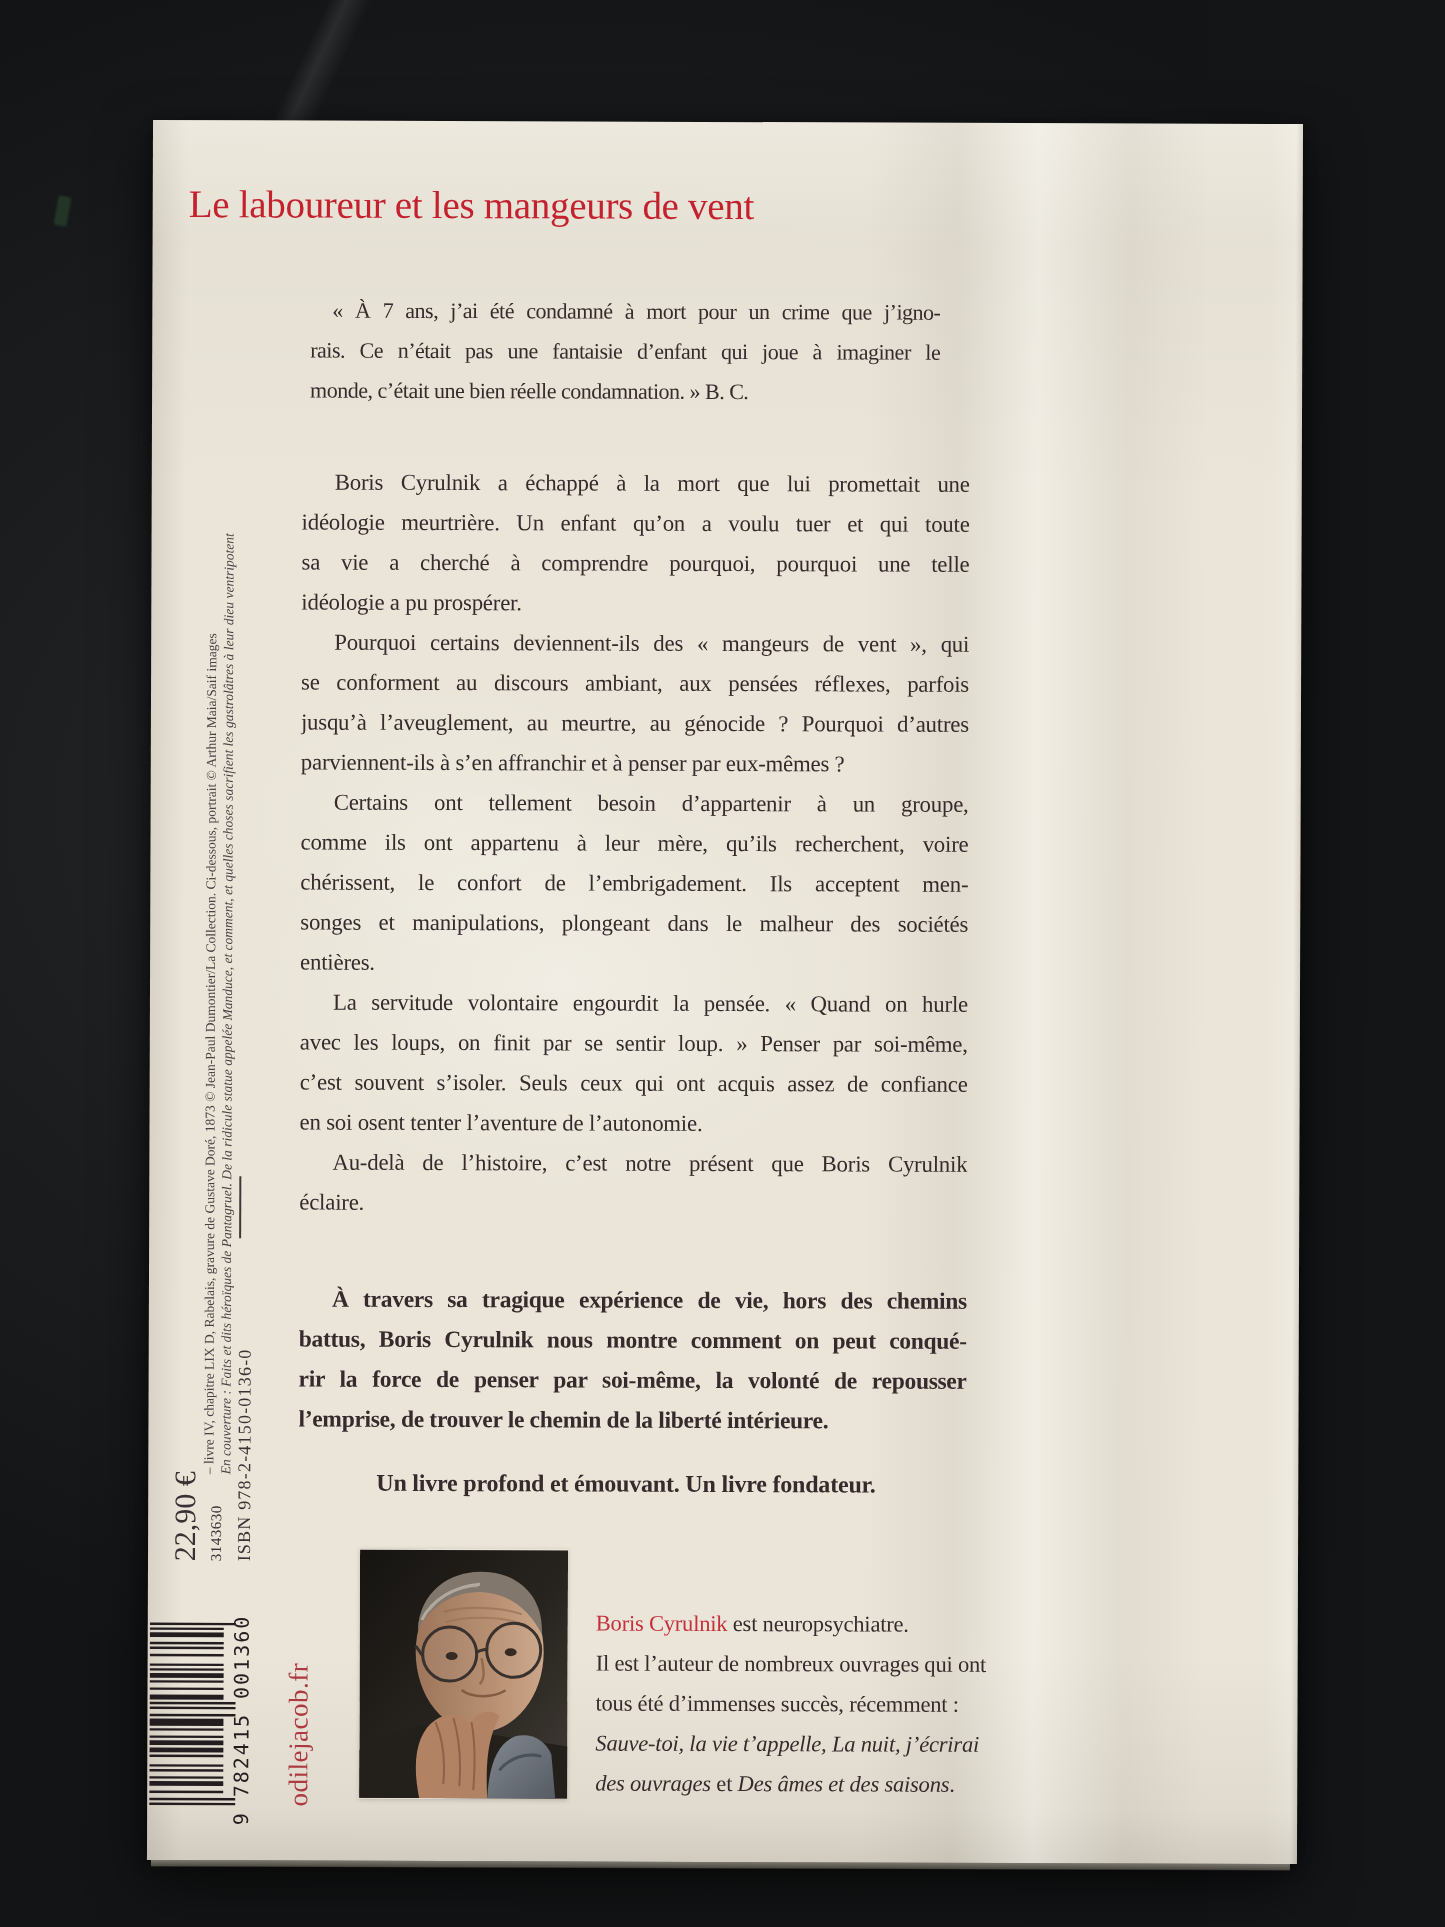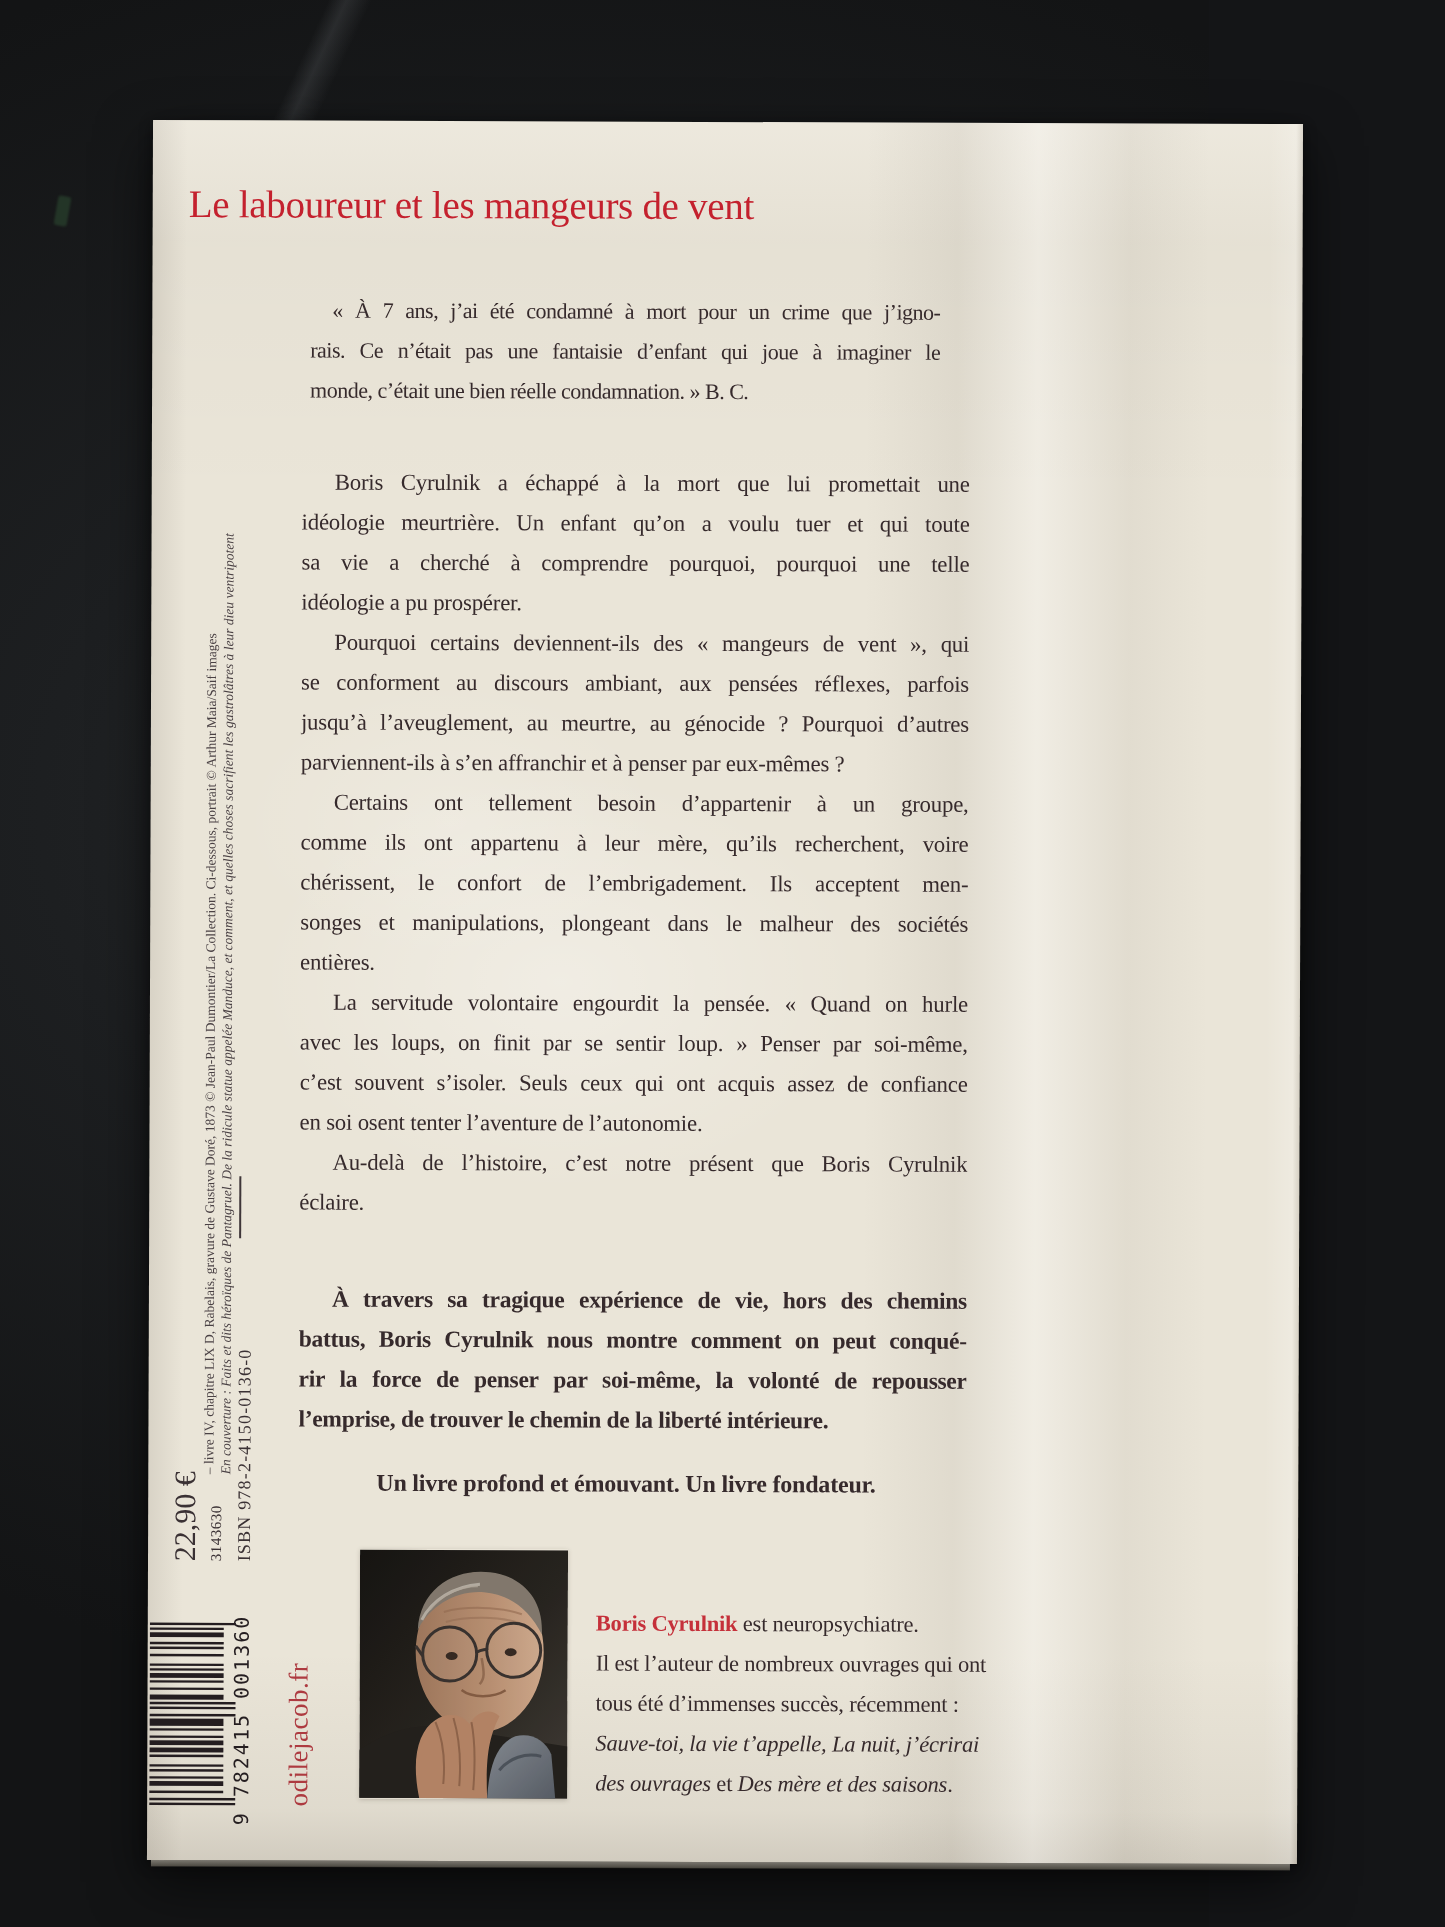--- a/index.html
+++ b/index.html
@@ -64,21 +64,21 @@
   }
   .author-photo{
     position:absolute;left:212px;top:1428px;width:208px;height:250px;
     box-shadow:0 1px 4px rgba(80,70,60,0.25);
   }
   .bio{
     position:absolute;left:448px;top:1482px;width:482px;
     color:var(--ink);font-size:22.5px;line-height:40px;letter-spacing:-0.2px;
   }
   .bio .bline{height:40px;overflow:hidden;white-space:nowrap;}
-  .bio .run.b-red{color:var(--accent_red);font-weight:bold;}
+  .bio .run.b-red{color:var(--accent_red);font-weight:normal;}
   .bio .run.i{font-style:italic;}
   .vtext{
     position:absolute;transform-origin:0 0;transform:rotate(-90deg);
     white-space:nowrap;color:#453b3e;
   }
   .credits{left:52px;top:1354px;font-size:13.5px;line-height:17px;color:#4a4144;}
   .credits div{white-space:nowrap;height:17px;}
   .credits .c1{font-style:italic;}
   .pricing{left:18px;top:1441px;color:#3a3134;}
   .pricing .price{font-size:30px;line-height:38px;}
@@ -204,21 +204,21 @@
       <path d="M128,248 C130,210 140,192 156,186 C172,182 186,190 192,204 L196,248 Z" fill="url(#scarf)"></path>
       <path d="M140,220 C150,208 166,202 182,206" stroke="#474d57" stroke-width="3" fill="none" opacity="0.8"></path>
       <rect x="0" y="0" width="208" height="248" fill="rgba(10,8,6,0.08)"></rect>
     </svg>
 
     <div class="bio">
         <div class="bline"><span class="run b-red">Boris Cyrulnik</span><span class="run "> est neuropsychiatre.</span></div>
         <div class="bline"><span class="run ">Il est l’auteur de nombreux ouvrages qui ont</span></div>
         <div class="bline"><span class="run ">tous été d’immenses succès, récemment :</span></div>
         <div class="bline"><span class="run i">Sauve-toi, la vie t’appelle, La nuit, j’écrirai</span></div>
-        <div class="bline last"><span class="run i">des ouvrages</span><span class="run "> et </span><span class="run i">Des mère et des saisons</span><span class="run ">.</span></div>
+        <div class="bline last"><span class="run i">des ouvrages</span><span class="run "> et </span><span class="run i">Des âmes et des saisons</span><span class="run ">.</span></div>
       </div>
 
     <div class="vtext credits">
       <div class="c2">– livre IV, chapitre LIX D, Rabelais, gravure de Gustave Doré, 1873 © Jean-Paul Dumontier/La Collection. Ci-dessous, portrait © Arthur Maia/Saif images</div>
       <div class="c1">En couverture : Faits et dits héroïques de Pantagruel. De la ridicule statue appelée Manduce, et comment, et quelles choses sacrifient les gastrolâtres à leur dieu ventripotent</div>
     </div>
 
     <div class="divider-tick"></div>
 
     <div class="vtext pricing">

